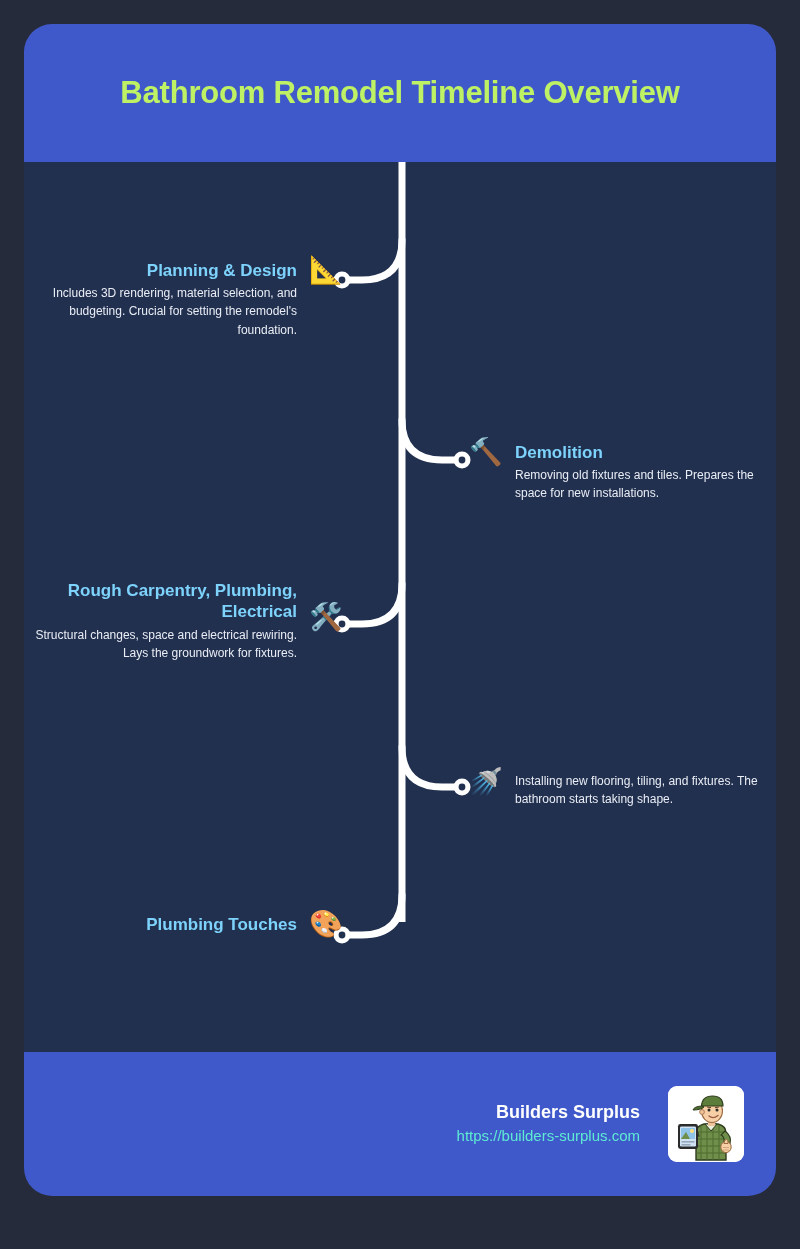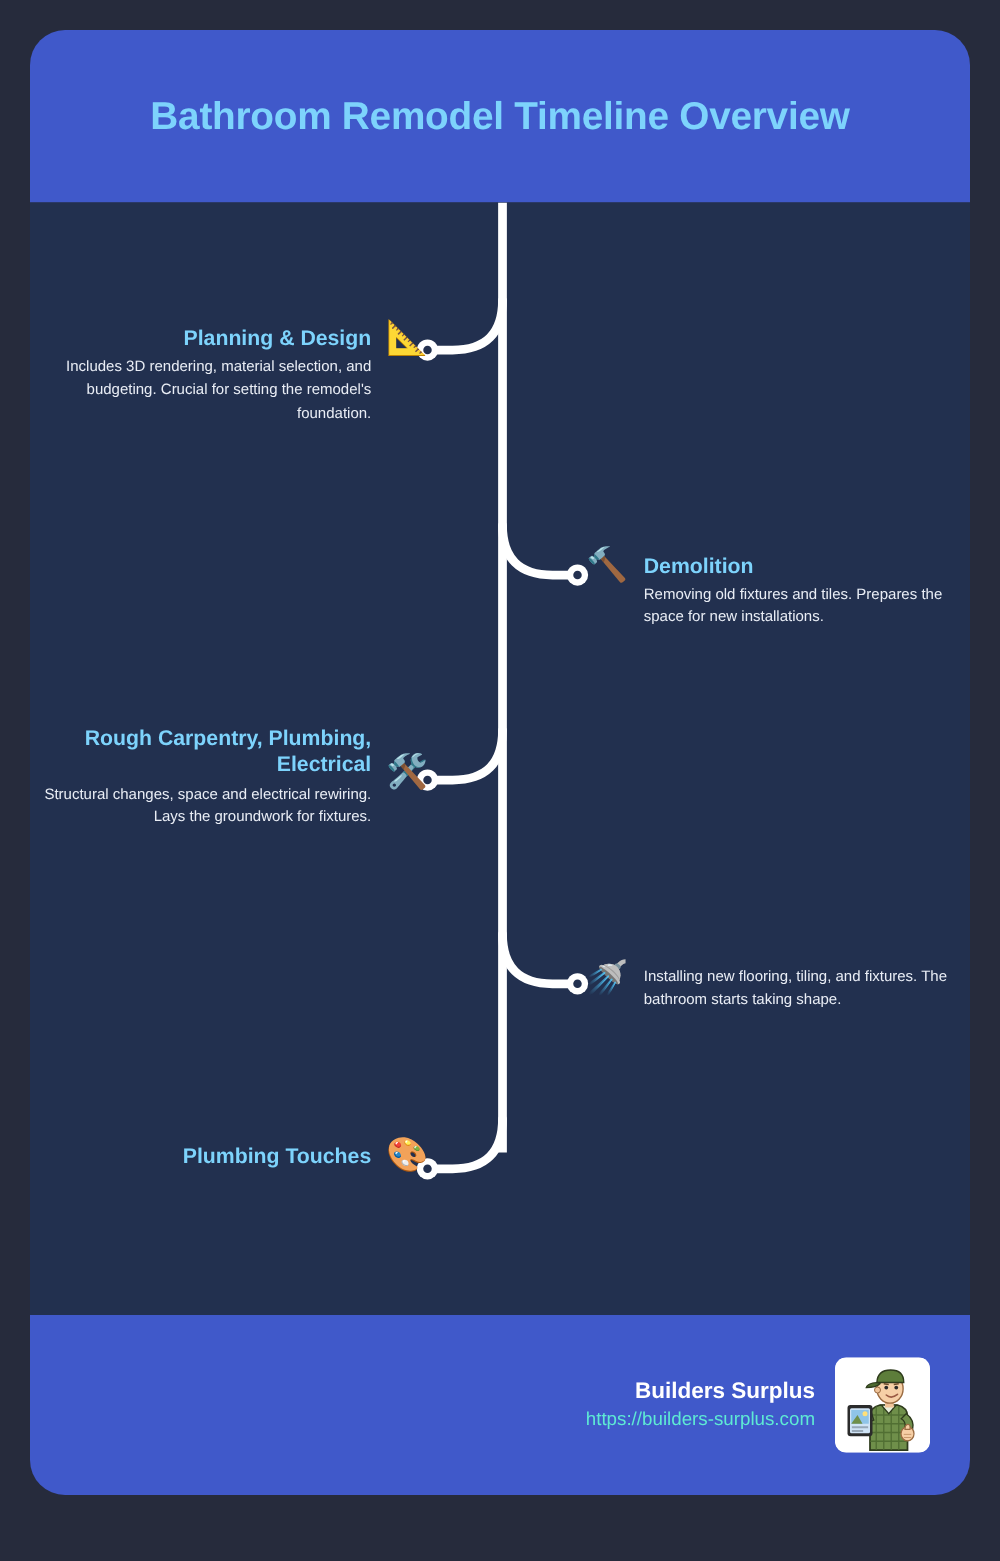--- a/index.html
+++ b/index.html
@@ -27,21 +27,21 @@
     top: 24px;
     width: 752px;
     height: 138px;
     background: #4059ca;
     border-radius: 28px 28px 0 0;
     display: flex;
     align-items: center;
     justify-content: center;
   }
   .header-title {
-    color: #7dd3fc;
+    color: #bef264;
     font-size: 31px;
     font-weight: bold;
     letter-spacing: -0.2px;
     text-align: center;
     line-height: 1.2;
   }
 
   
   .body-panel {
     position: absolute;
@@ -117,20 +117,21 @@
     left: 24px;
     top: 1052px;
     width: 752px;
     height: 144px;
     background: #4059ca;
     border-radius: 0 0 28px 28px;
     display: flex;
     align-items: center;
     justify-content: flex-end;
     padding-right: 32px;
+    gap: 12px;
   }
   .footer-text {
     text-align: right;
     margin-right: 16px;
   }
   .brand-name {
     color: #ffffff;
     font-size: 18px;
     font-weight: bold;
     line-height: 1.4;

